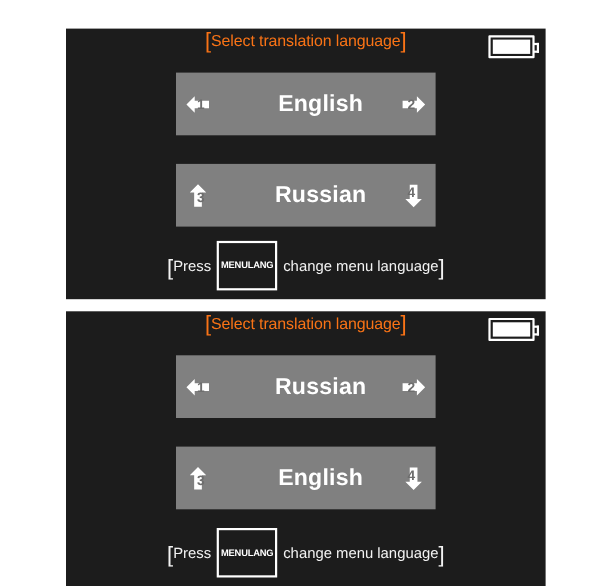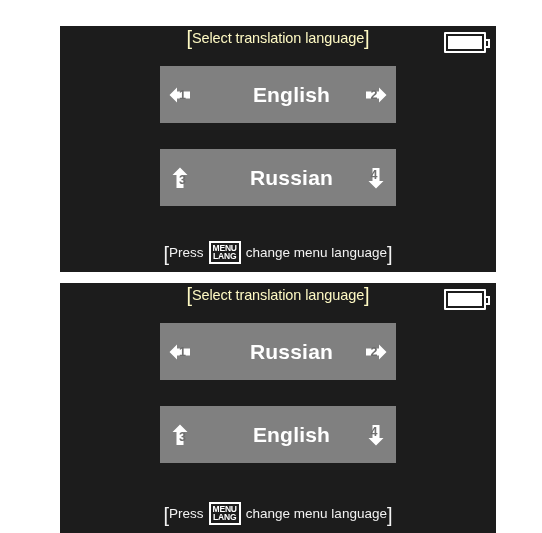--- a/index.html
+++ b/index.html
@@ -29,21 +29,21 @@
   
   .screen-header {
     position: relative;
     height: 40px;
   }
   .screen-title {
     position: absolute;
     left: 0; right: 0;
     top: 4px;
     text-align: center;
-    color: #fef9c3;
+    color: #f97316;
     font-size: 14.5px;
     letter-spacing: -0.1px;
     white-space: nowrap;
   }
   .bracket {
     font-size: 20px;
     line-height: 0;
     position: relative;
     top: 2px;
     font-weight: 300;
@@ -136,27 +136,26 @@
     display: flex;
     align-items: center;
     justify-content: center;
     color: #f2f2f2;
     font-size: 13.5px;
     white-space: nowrap;
   }
   .footer-text { line-height: 1; }
   .menu-lang-badge {
     display: inline-flex;
-    flex-direction: column;
     align-items: center;
     justify-content: center;
     border: 2px solid #ffffff;
     background: #1c1c1c;
     color: #ffffff;
-    padding: 1px 2px;
+    padding: 16px 2px;
     margin: 0 5px;
     line-height: 1.02;
     font-size: 8.5px;
     font-weight: bold;
     letter-spacing: -0.2px;
     position: relative;
     top: 0px;
   }
 </style>
 </head>

